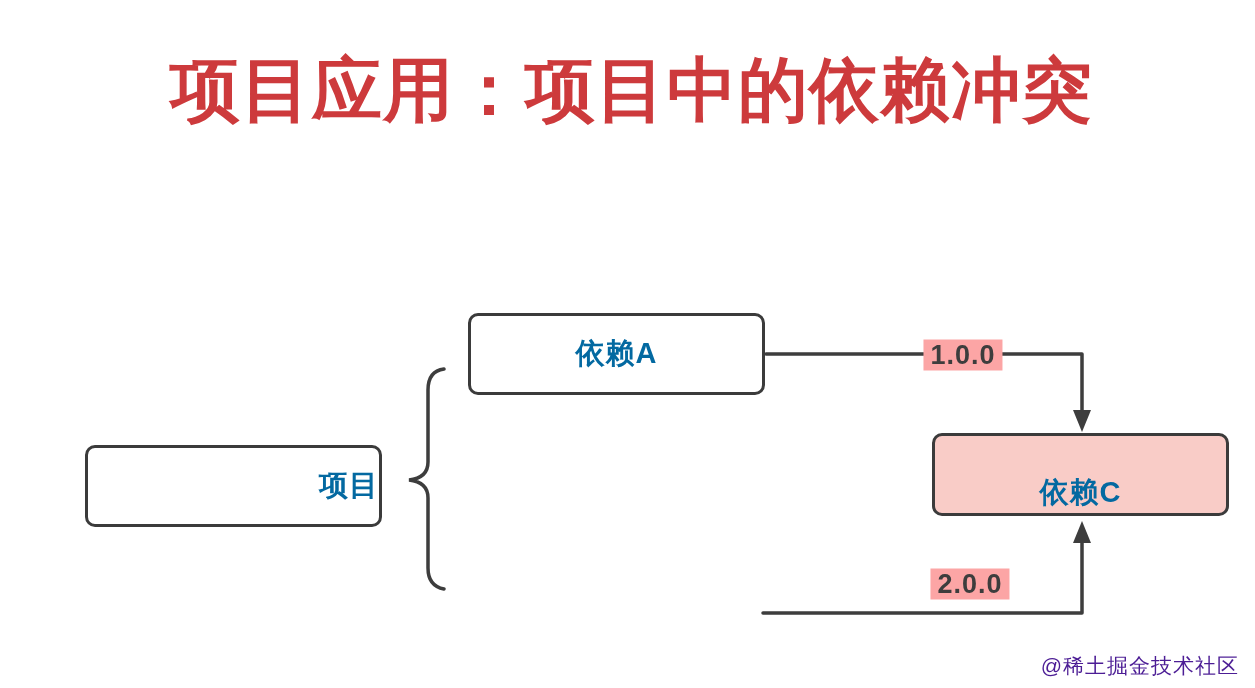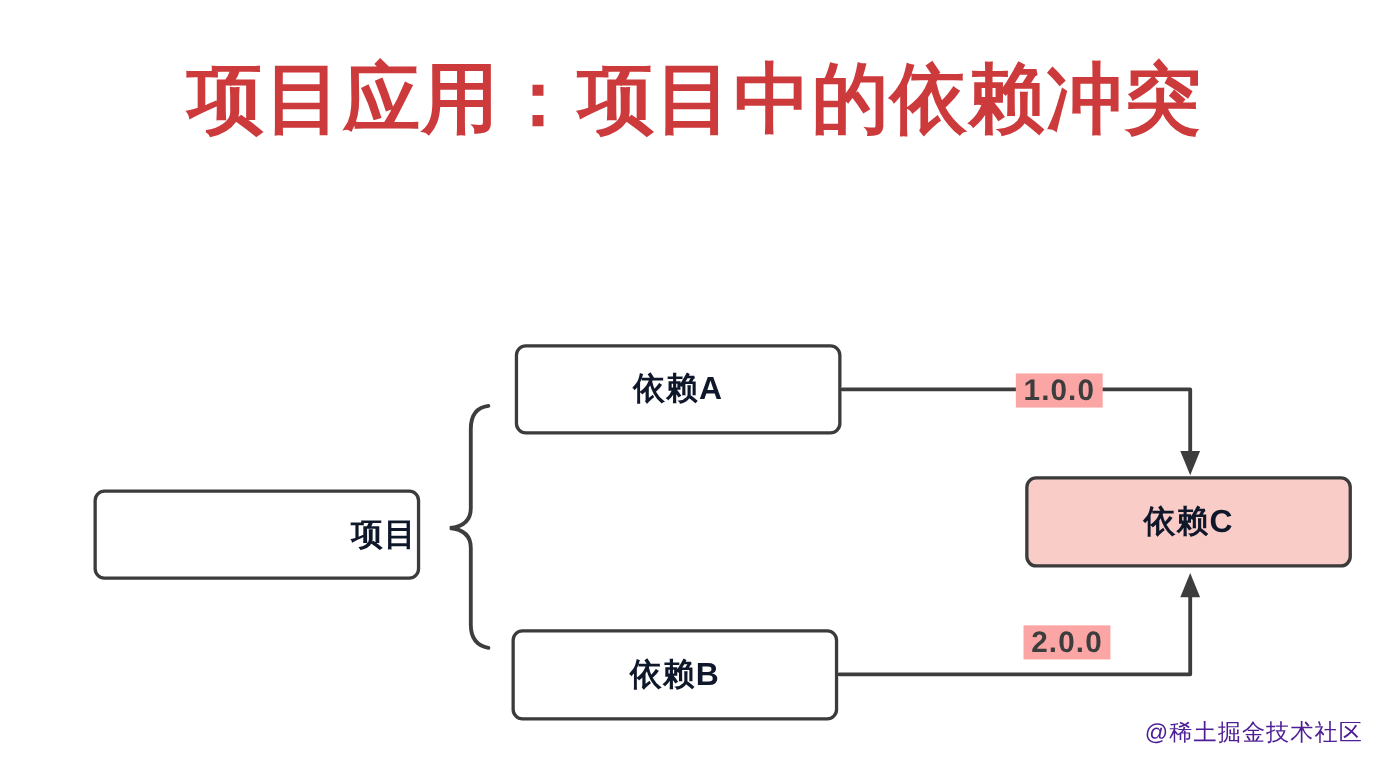--- a/index.html
+++ b/index.html
@@ -41,27 +41,27 @@
     position: absolute;
     box-sizing: border-box;
     border: 3px solid #3b3b3b;
     border-radius: 10px;
     background: #ffffff;
     display: flex;
     align-items: center;
     justify-content: center;
     font-size: 29px;
     font-weight: 700;
-    color: #0f172a;
+    color: #0369a1;
     letter-spacing: 1px;
   }
   .node-project { left: 85px;  top: 445px; width: 297px; height: 82px; justify-content: flex-end; }
   .node-dep-a   { left: 468px; top: 313px; width: 297px; height: 82px; }
   .node-dep-b   { left: 465px; top: 572px; width: 297px; height: 83px; }
-  .node-dep-c   { left: 932px; top: 433px; width: 297px; height: 83px; background: #f9ccc7; }
+  .node-dep-c   { left: 932px; top: 433px; width: 297px; height: 83px; background: #f9ccc7; align-items: flex-end; }
   .edge-label {
     position: absolute;
     transform: translate(-50%, -50%);
     background: #fca5a5;
     padding: 0 7px;
     font-size: 27px;
     font-weight: 700;
     color: #3d3d3d;
     letter-spacing: 1px;
   }
@@ -95,23 +95,20 @@
   </svg>
 
   <div class="node node-project">
     <span>项目</span>
   </div>
 
   <div class="node node-dep-a">
     <span>依赖A</span>
   </div>
 
-  <div class="node node-dep-b">
-    <span>依赖B</span>
-  </div>
 
   <div class="node node-dep-c">
     <span>依赖C</span>
   </div>
 
   <span class="edge-label edge-label-a">1.0.0</span>
 
   <span class="edge-label edge-label-b">2.0.0</span>
 
   <span class="watermark">@稀土掘金技术社区</span>

